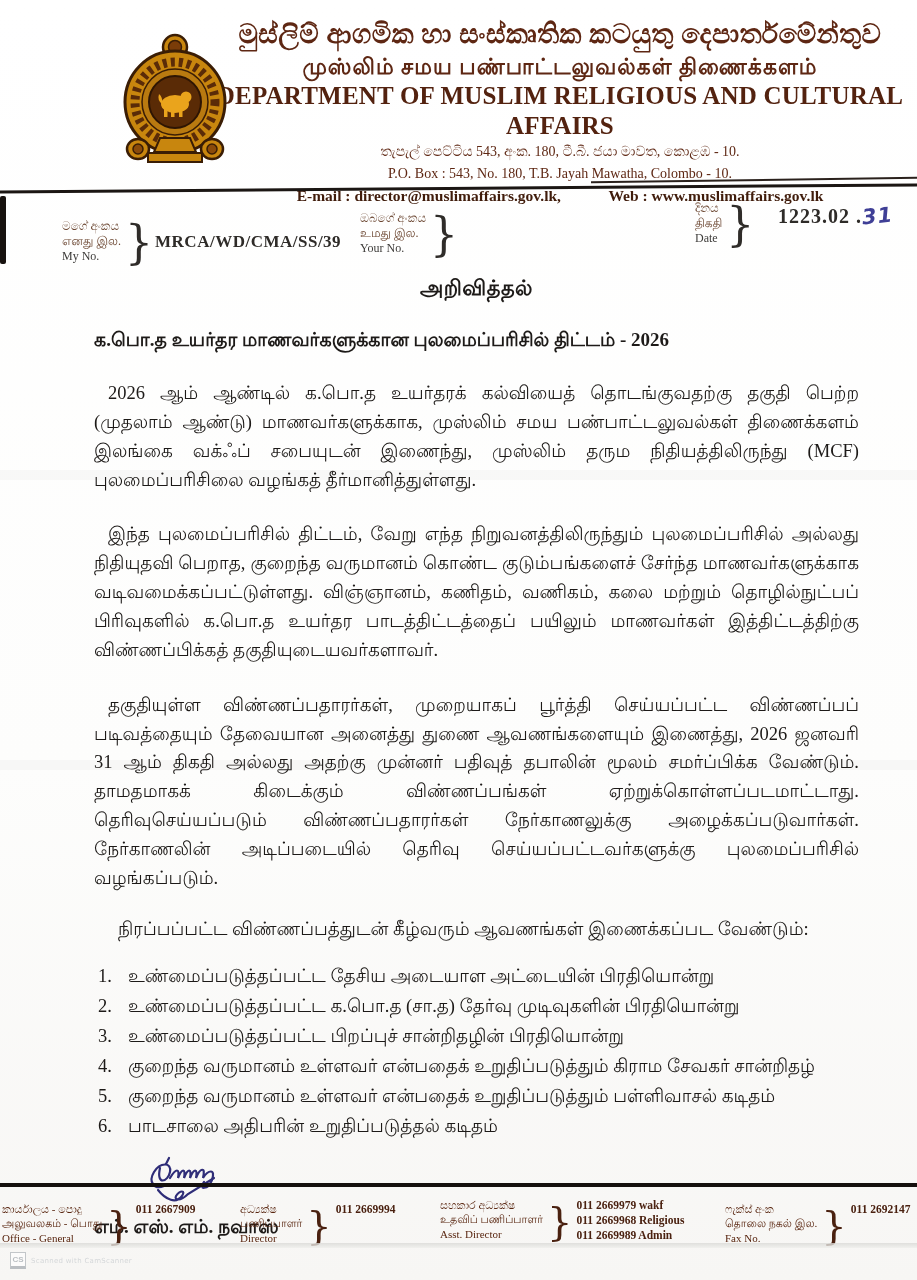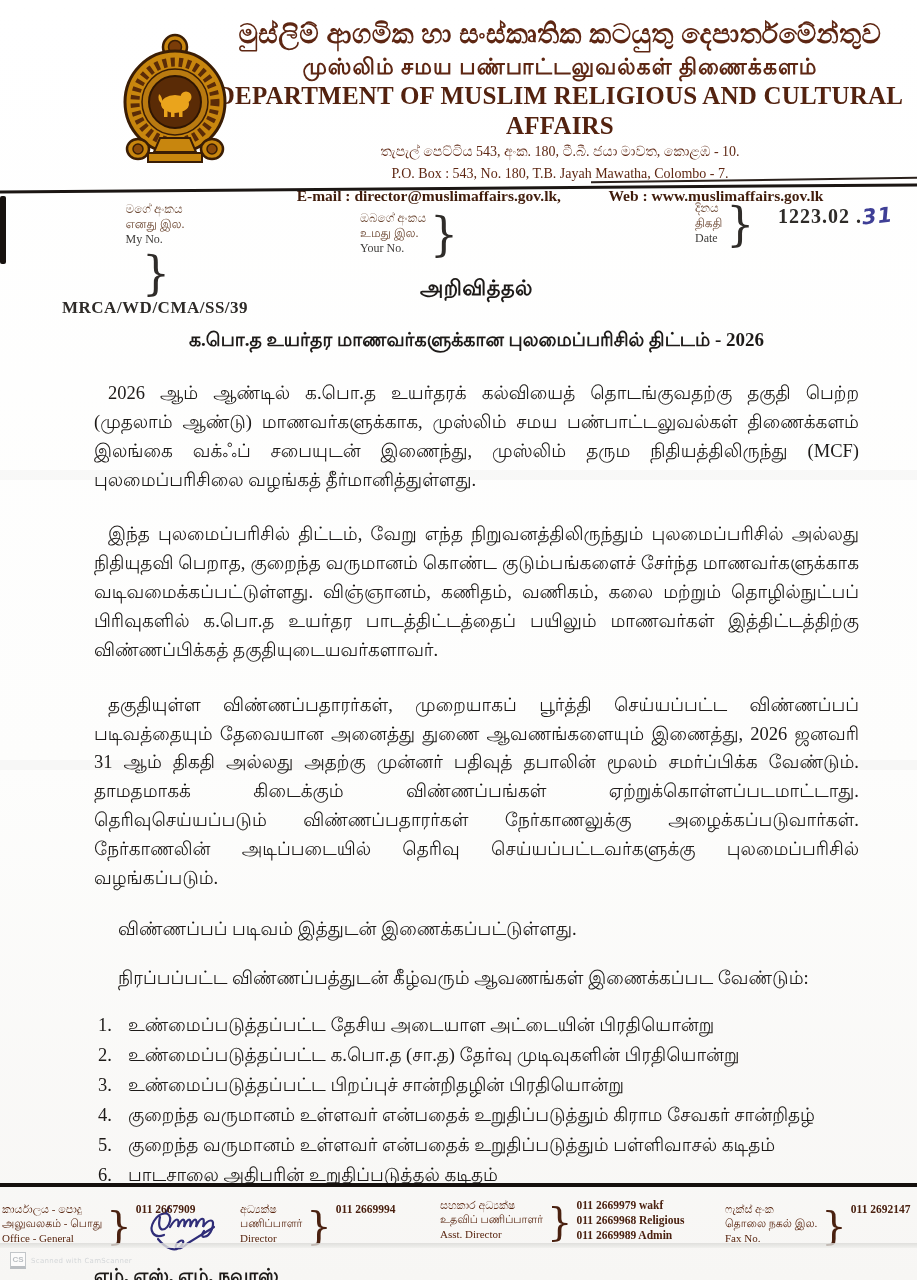--- a/index.html
+++ b/index.html
@@ -30,21 +30,21 @@
   .refblk{position:absolute;display:flex;align-items:center;color:#3d3b39;}
   .reflabels{line-height:1.25;}
   .reflabels .sin{color:#6b4631;}
   .brace{font-size:44px;font-weight:normal;color:#2f2c29;margin:0 2px 0 4px;font-family:"DejaVu Serif",serif;transform:scaleY(1.05);}
   .refval{font-size:17px;color:#2e2b28;letter-spacing:.5px;font-weight:bold;}
   .dateval{font-size:20px;font-weight:bold;color:#2e2b28;letter-spacing:1px;}
   .date-hand{color:#3f3f96;font-family:"DejaVu Sans",sans-serif;font-style:italic;font-weight:bold;display:inline-block;transform:rotate(-6deg);font-size:21px;}
   
   .content{position:absolute;top:268px;left:0;width:917px;padding:0 58px 0 94px;box-sizing:border-box;}
   .doc-heading{text-align:center;font-size:21px;font-weight:bold;margin:8px 0 0 0;letter-spacing:.5px;}
-  .doc-subject{text-align:center;font-size:19px;font-weight:bold;margin:26px 0 0 0;}
+  .doc-subject{text-align:left;font-size:19px;font-weight:bold;margin:26px 0 0 0;}
   .para{font-size:18.5px;line-height:1.56;text-align:justify;margin:26px 0 0 0;text-indent:14px;}
   .note{font-size:18.5px;margin:26px 0 0 0;text-indent:24px;}
   ol.docs{margin:20px 0 0 0;padding-left:34px;font-size:18.5px;line-height:1.62;counter-reset:doc;}
   ol.docs li{list-style:none;counter-increment:doc;position:relative;text-align:justify;}
   ol.docs li::before{content:counter(doc) ".";position:absolute;left:-30px;}
   
   .sigblock{margin-top:14px;}
   .sig-svg{margin-left:42px;display:block;}
   .sig-name{font-size:19px;font-weight:bold;margin-top:2px;}
   
@@ -91,37 +91,37 @@
       <circle cx="16" cy="117" r="5" fill="#8a4a0a" stroke="#3a1d05" stroke-width="1.5"></circle>
       <circle cx="90" cy="117" r="5" fill="#8a4a0a" stroke="#3a1d05" stroke-width="1.5"></circle>
       <path d="M38 106 h30 l6 14 h-42 z" fill="#c8860e" stroke="#3a1d05" stroke-width="2"></path>
       <rect x="26 " y="121" width="54" height="9" fill="#c8860e" stroke="#3a1d05" stroke-width="2"></rect>
     </svg>
     <div class="hdr-text">
       <div class="h-sin">මුස්ලිම් ආගමික හා සංස්කෘතික කටයුතු දෙපාර්තමේන්තුව</div>
       <div class="h-tam">முஸ்லிம் சமய பண்பாட்டலுவல்கள் திணைக்களம்</div>
       <div class="h-eng">DEPARTMENT OF MUSLIM RELIGIOUS AND CULTURAL AFFAIRS</div>
       <div class="h-addr">තැපැල් පෙට්ටිය 543, අංක. 180, ටී.බී. ජයා මාවත, කොළඹ - 10.</div>
-      <div class="h-addr">P.O. Box : 543, No. 180, T.B. Jayah Mawatha, Colombo - 7.</div>
+      <div class="h-addr">P.O. Box : 543, No. 180, T.B. Jayah Mawatha, Colombo - 10.</div>
       <div class="h-mail">
         <span>E-mail :</span>
         <span>director@muslimaffairs.gov.lk,</span>
         <span class="gap"></span>
         <span>Web :</span>
         <span>www.muslimaffairs.gov.lk</span>
       </div>
     </div>
   </div>
 
   <div class="rule-top2"></div>
   <div class="rule-top"></div>
   <div class="edge-smudge"></div>
 
   <div class="refrow">
-    <div class="refblk" style="left:62px;top:6px;flex-direction:column;">
+    <div class="refblk" style="left:62px;top:20px;">
       <div class="reflabels">
         <div class="sin">මගේ අංකය</div>
         <div class="sin">எனது இல.</div>
         <div>My No.</div>
       </div>
       <span class="brace">}</span>
       <span class="refval">MRCA/WD/CMA/SS/39</span>
     </div>
     <div class="refblk" style="left:360px;top:12px;">
       <div class="reflabels">
@@ -147,21 +147,20 @@
   </div>
 
   <div class="content">
     <div class="doc-heading">அறிவித்தல்</div>
     <div class="doc-subject">க.பொ.த உயர்தர மாணவர்களுக்கான புலமைப்பரிசில் திட்டம் - 2026</div>
 
     <p class="para">2026 ஆம் ஆண்டில் க.பொ.த உயர்தரக் கல்வியைத் தொடங்குவதற்கு தகுதி பெற்ற (முதலாம் ஆண்டு) மாணவர்களுக்காக, முஸ்லிம் சமய பண்பாட்டலுவல்கள் திணைக்களம் இலங்கை வக்ஃப் சபையுடன் இணைந்து, முஸ்லிம் தரும நிதியத்திலிருந்து (MCF) புலமைப்பரிசிலை வழங்கத் தீர்மானித்துள்ளது.</p>
     <p class="para">இந்த புலமைப்பரிசில் திட்டம், வேறு எந்த நிறுவனத்திலிருந்தும் புலமைப்பரிசில் அல்லது நிதியுதவி பெறாத, குறைந்த வருமானம் கொண்ட குடும்பங்களைச் சேர்ந்த மாணவர்களுக்காக வடிவமைக்கப்பட்டுள்ளது. விஞ்ஞானம், கணிதம், வணிகம், கலை மற்றும் தொழில்நுட்பப் பிரிவுகளில் க.பொ.த உயர்தர பாடத்திட்டத்தைப் பயிலும் மாணவர்கள் இத்திட்டத்திற்கு விண்ணப்பிக்கத் தகுதியுடையவர்களாவர்.</p>
     <p class="para">தகுதியுள்ள விண்ணப்பதாரர்கள், முறையாகப் பூர்த்தி செய்யப்பட்ட விண்ணப்பப் படிவத்தையும் தேவையான அனைத்து துணை ஆவணங்களையும் இணைத்து, 2026 ஜனவரி 31 ஆம் திகதி அல்லது அதற்கு முன்னர் பதிவுத் தபாலின் மூலம் சமர்ப்பிக்க வேண்டும். தாமதமாகக் கிடைக்கும் விண்ணப்பங்கள் ஏற்றுக்கொள்ளப்படமாட்டாது. தெரிவுசெய்யப்படும் விண்ணப்பதாரர்கள் நேர்காணலுக்கு அழைக்கப்படுவார்கள். நேர்காணலின் அடிப்படையில் தெரிவு செய்யப்பட்டவர்களுக்கு புலமைப்பரிசில் வழங்கப்படும்.</p>
 
-    <p class="note">விண்ணப்பப் படிவம் இத்துடன் இணைக்கப்பட்டுள்ளது.</p>
     <p class="note">நிரப்பப்பட்ட விண்ணப்பத்துடன் கீழ்வரும் ஆவணங்கள் இணைக்கப்பட வேண்டும்:</p>
 
     <ol class="docs">
       <li>உண்மைப்படுத்தப்பட்ட தேசிய அடையாள அட்டையின் பிரதியொன்று</li>
       <li>உண்மைப்படுத்தப்பட்ட க.பொ.த (சா.த) தேர்வு முடிவுகளின் பிரதியொன்று</li>
       <li>உண்மைப்படுத்தப்பட்ட பிறப்புச் சான்றிதழின் பிரதியொன்று</li>
       <li>குறைந்த வருமானம் உள்ளவர் என்பதைக் உறுதிப்படுத்தும் கிராம சேவகர் சான்றிதழ்</li>
       <li>குறைந்த வருமானம் உள்ளவர் என்பதைக் உறுதிப்படுத்தும் பள்ளிவாசல் கடிதம்</li>
       <li>பாடசாலை அதிபரின் உறுதிப்படுத்தல் கடிதம்</li>
     </ol>

